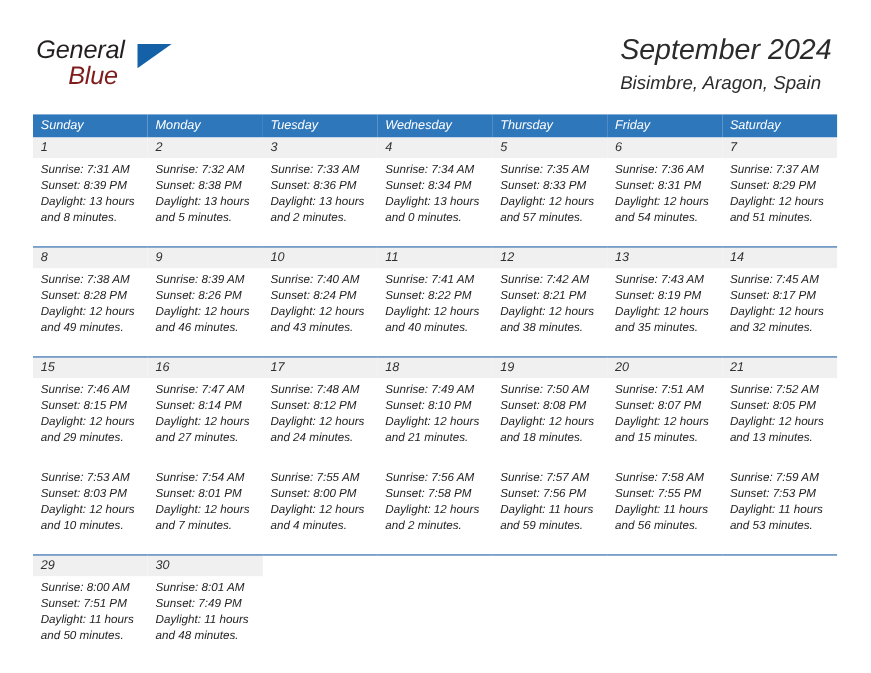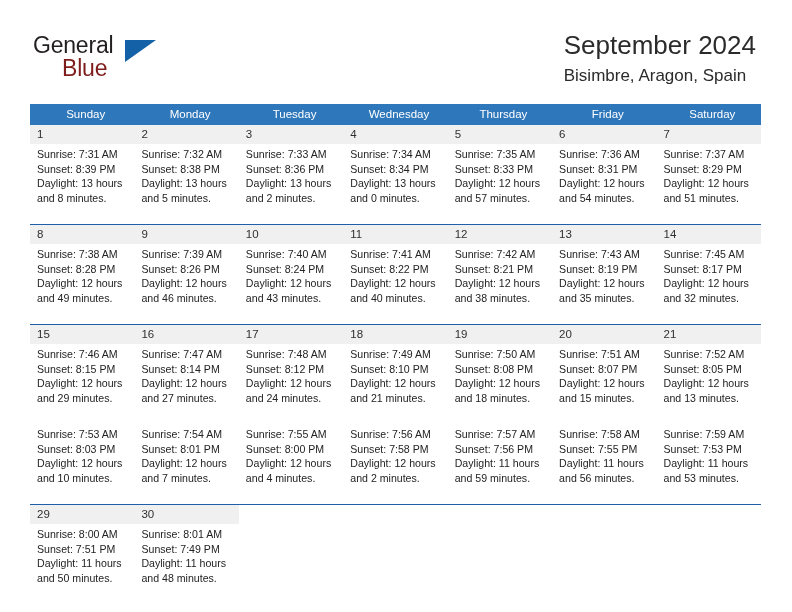--- a/index.html
+++ b/index.html
@@ -13,20 +13,21 @@
     font-family: "Liberation Sans", sans-serif;
     color: #000000;
     overflow: hidden;
   }
 
   .page {
     position: relative;
     width: 792px;
     height: 476px;
     box-sizing: border-box;
+    font-style: italic;
   }
 
   
   .top-bar {
     position: absolute;
     left: 0;
     top: 0;
     width: 792px;
     height: 96px;
   }
@@ -96,21 +97,21 @@
     table-layout: fixed;
   }
 
   .calendar col { width: 104.43px; }
 
   thead th {
     background: #2f77bb;
     color: #ffffff;
     font-size: 11.5px;
     font-weight: normal;
-    text-align: center;
+    text-align: left;
     padding: 4px 0 5px 7px;
     height: 12px;
     border: none;
   }
 
   .daynum-row td {
     background: #f0f0f0;
     border-top: 1.4px solid #1f5fa6;
     font-size: 11.5px;
     color: #303030;
@@ -257,21 +258,21 @@
         <td>14</td>
       </tr>
       <tr class="detail-row">
         <td>
           <div>Sunrise: 7:38 AM</div>
           <div>Sunset: 8:28 PM</div>
           <div>Daylight: 12 hours</div>
           <div>and 49 minutes.</div>
         </td>
         <td>
-          <div>Sunrise: 7:39 AM</div>
+          <div>Sunrise: 8:39 AM</div>
           <div>Sunset: 8:26 PM</div>
           <div>Daylight: 12 hours</div>
           <div>and 46 minutes.</div>
         </td>
         <td>
           <div>Sunrise: 7:40 AM</div>
           <div>Sunset: 8:24 PM</div>
           <div>Daylight: 12 hours</div>
           <div>and 43 minutes.</div>
         </td>

